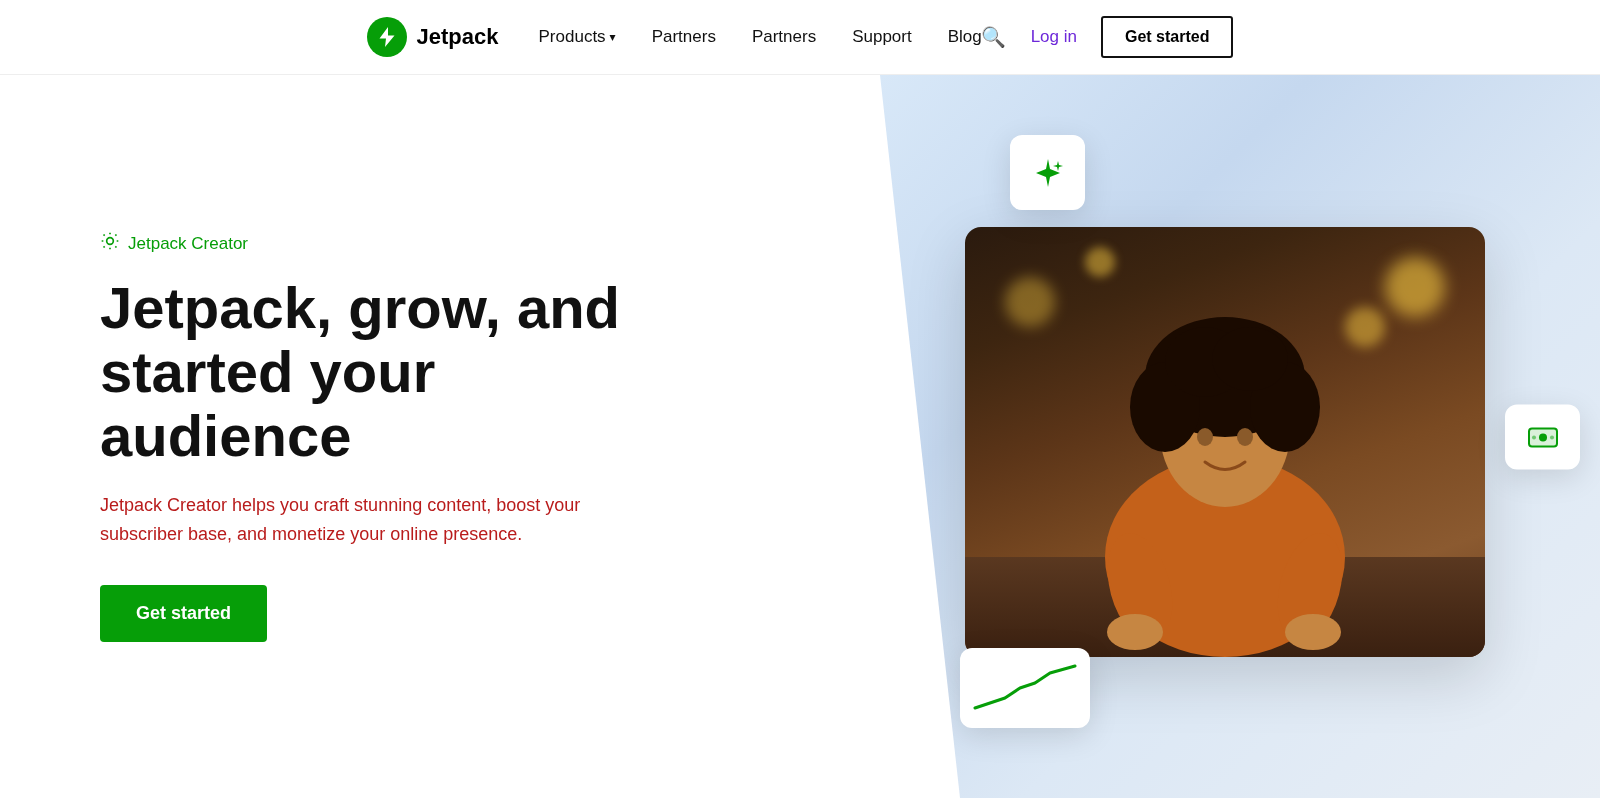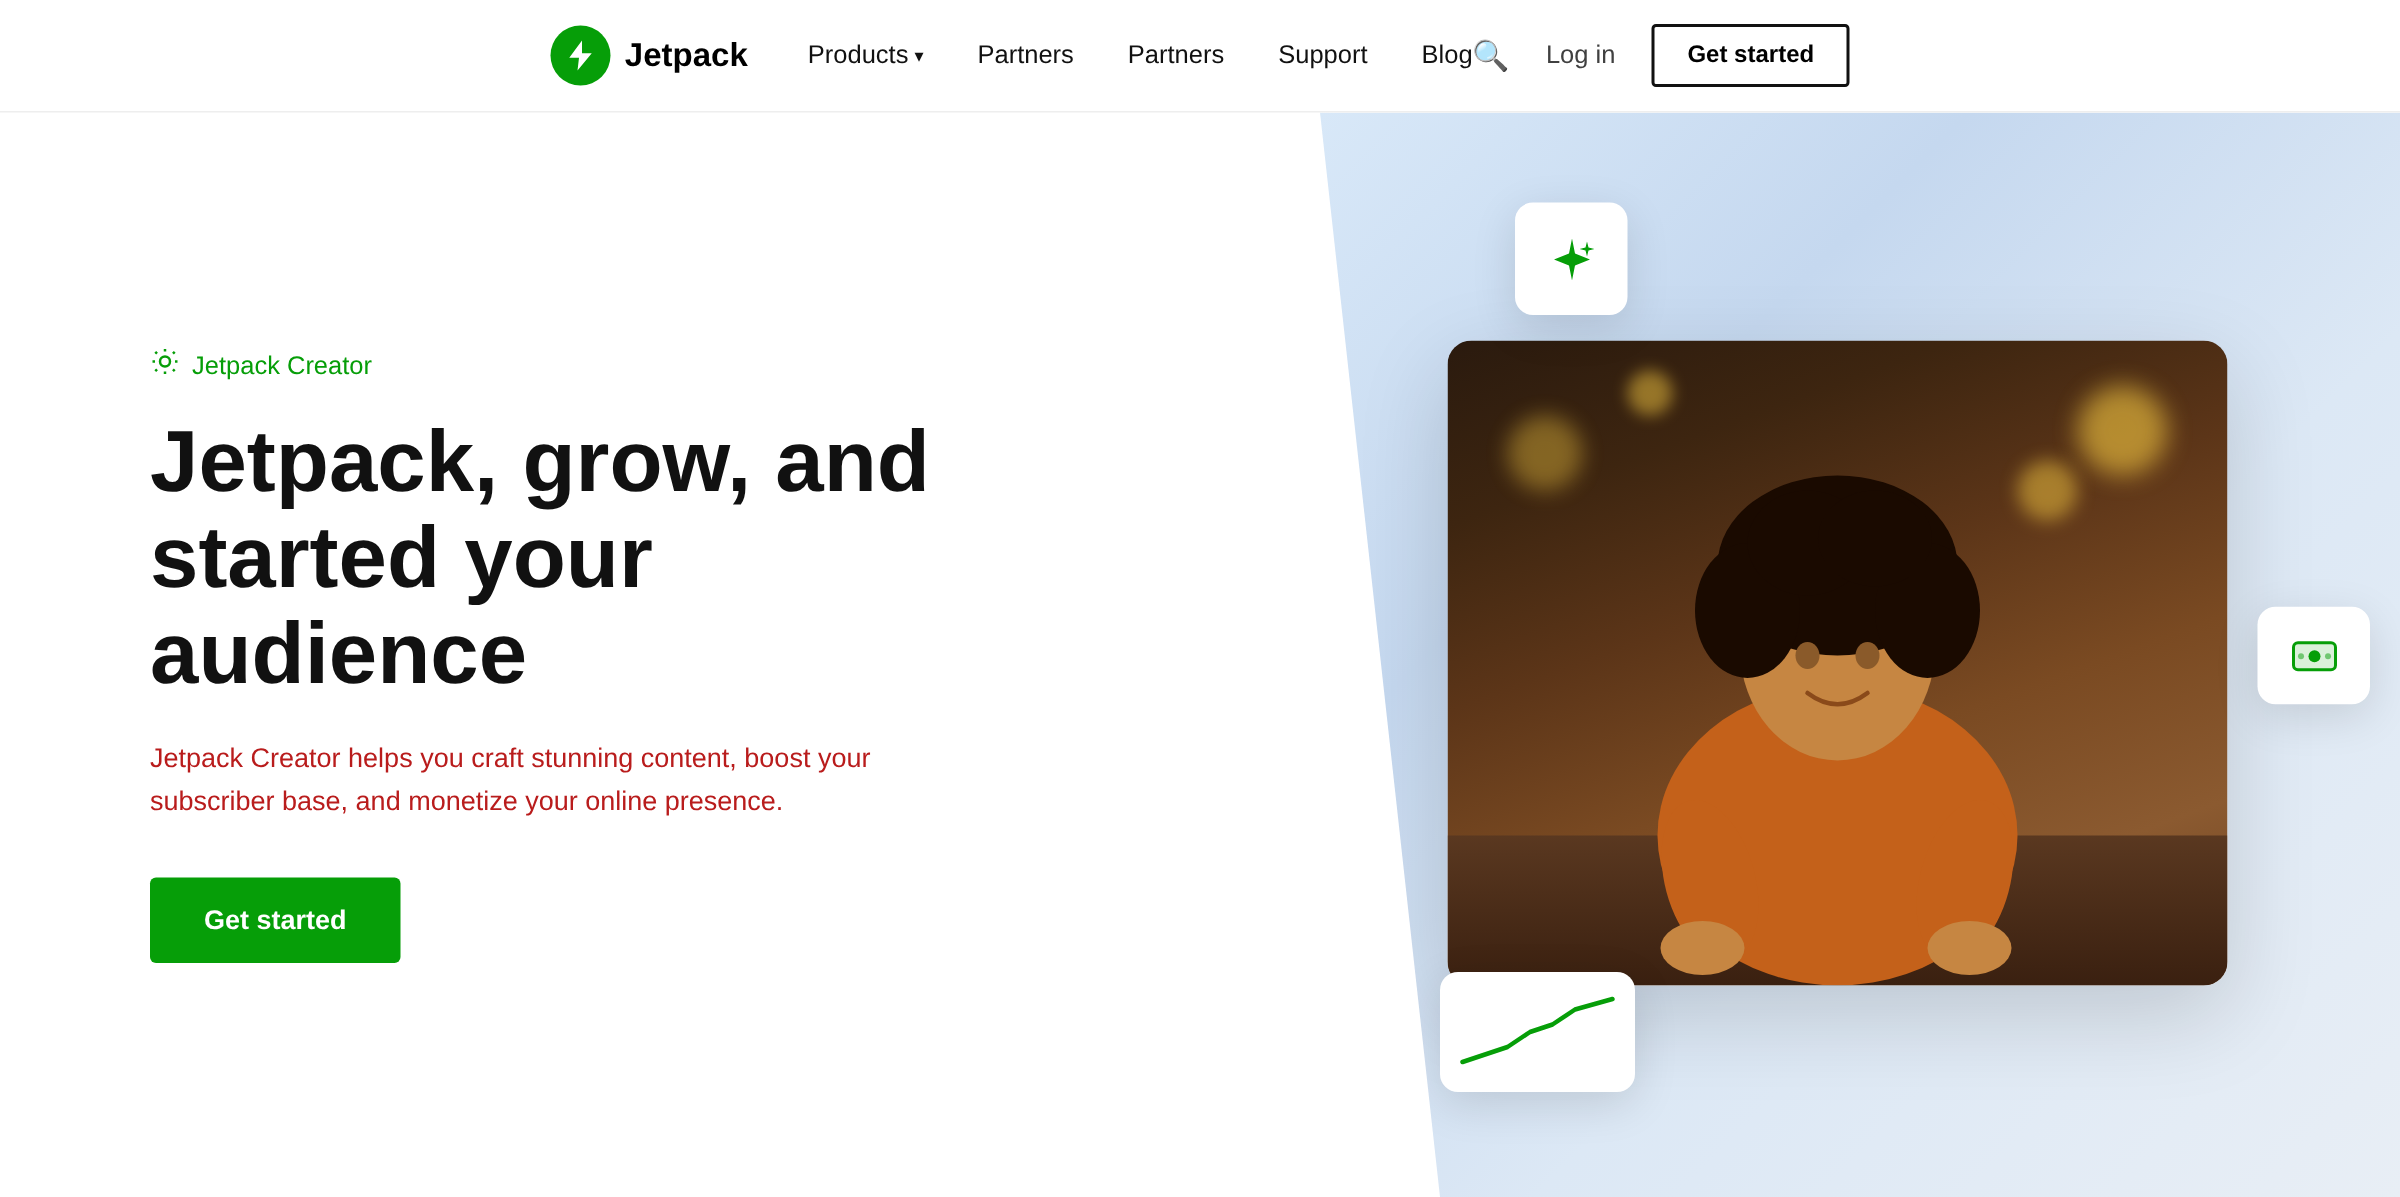--- a/index.html
+++ b/index.html
@@ -69,21 +69,21 @@
     }
     .search-icon-btn {
       background: none;
       border: none;
       cursor: pointer;
       font-size: 20px;
       color: #333;
     }
     .login-link {
       font-size: 17px;
-      color: #404040;
+      color: #6d28d9;
       text-decoration: none;
       cursor: pointer;
     }
     .get-started-btn-header {
       padding: 10px 22px;
       border: 2px solid #111;
       background: #fff;
       font-size: 16px;
       font-weight: 600;
       cursor: pointer;

